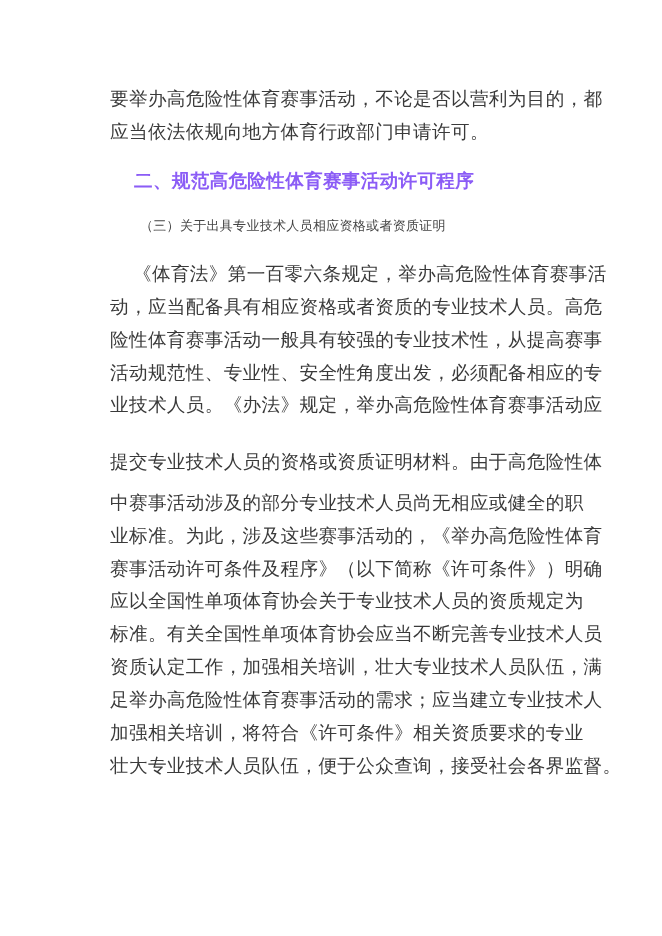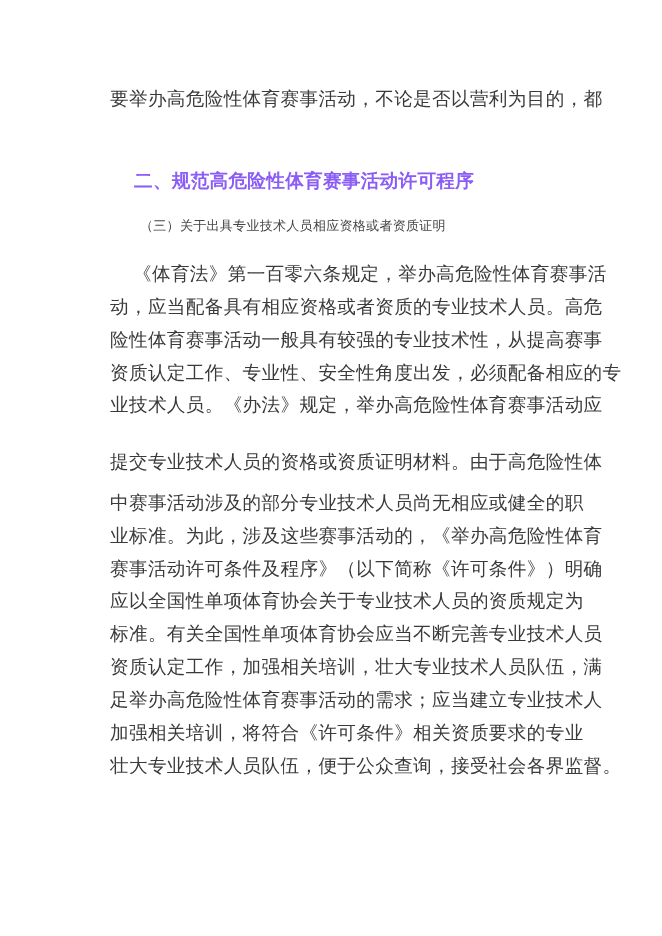--- a/index.html
+++ b/index.html
@@ -56,29 +56,30 @@
       letter-spacing: 0.3px;
       white-space: nowrap;
     }
   </style>
 </head>
 <body>
 
 <div class="page">
 
   <div class="line justify" style="top:88px;">要举办高危险性体育赛事活动，不论是否以营利为目的，都</div>
+  <div class="line" style="top:121px;">应当依法依规向地方体育行政部门申请许可。</div>
 
   <div class="heading" style="top:170px;">二、规范高危险性体育赛事活动许可程序</div>
 
   <div class="subheading" style="top:215px;">（三）关于出具专业技术人员相应资格或者资质证明</div>
 
   <div class="line" style="top:263px; left:121px; width:447px; text-align:justify; text-align-last:justify;">《体育法》第一百零六条规定，举办高危险性体育赛事活</div>
   <div class="line justify" style="top:296px;">动，应当配备具有相应资格或者资质的专业技术人员。高危</div>
   <div class="line justify" style="top:329px;">险性体育赛事活动一般具有较强的专业技术性，从提高赛事</div>
-  <div class="line justify" style="top:362px;">资质认定工作、专业性、安全性角度出发，必须配备相应的专</div>
+  <div class="line justify" style="top:362px;">活动规范性、专业性、安全性角度出发，必须配备相应的专</div>
   <div class="line justify" style="top:394px;">业技术人员。《办法》规定，举办高危险性体育赛事活动应</div>
   <div class="line justify" style="top:451px;">提交专业技术人员的资格或资质证明材料。由于高危险性体</div>
   <div class="line" style="top:492px;">中赛事活动涉及的部分专业技术人员尚无相应或健全的职</div>
   <div class="line justify" style="top:525px;">业标准。为此，涉及这些赛事活动的，《举办高危险性体育</div>
   <div class="line justify" style="top:558px;">赛事活动许可条件及程序》（以下简称《许可条件》）明确</div>
   <div class="line" style="top:590px;">应以全国性单项体育协会关于专业技术人员的资质规定为</div>
   <div class="line justify" style="top:623px;">标准。有关全国性单项体育协会应当不断完善专业技术人员</div>
   <div class="line justify" style="top:656px;">资质认定工作，加强相关培训，壮大专业技术人员队伍，满</div>
   <div class="line justify" style="top:689px;">足举办高危险性体育赛事活动的需求；应当建立专业技术人</div>
   <div class="line justify" style="top:722px;">加强相关培训，将符合《许可条件》相关资质要求的专业</div>

